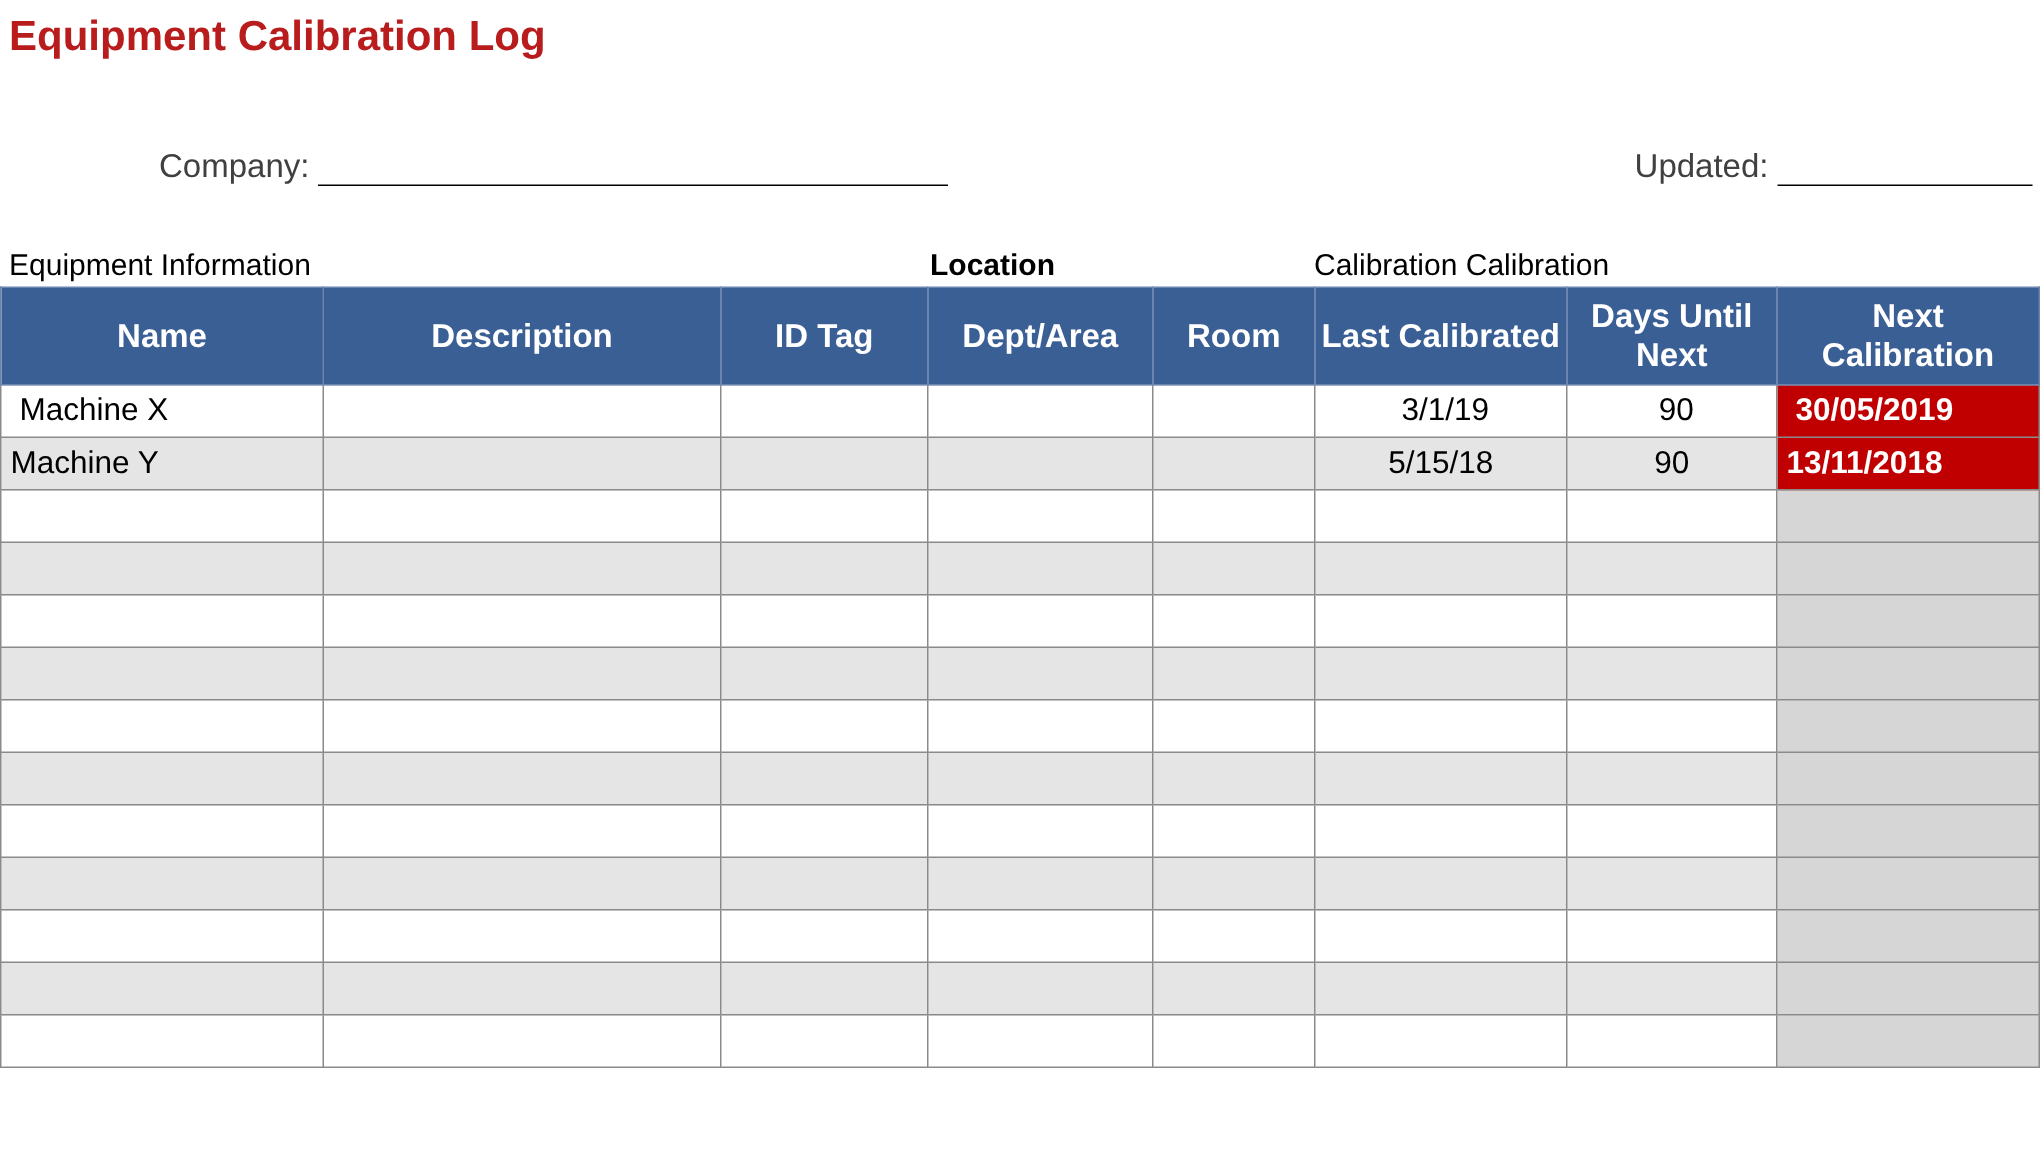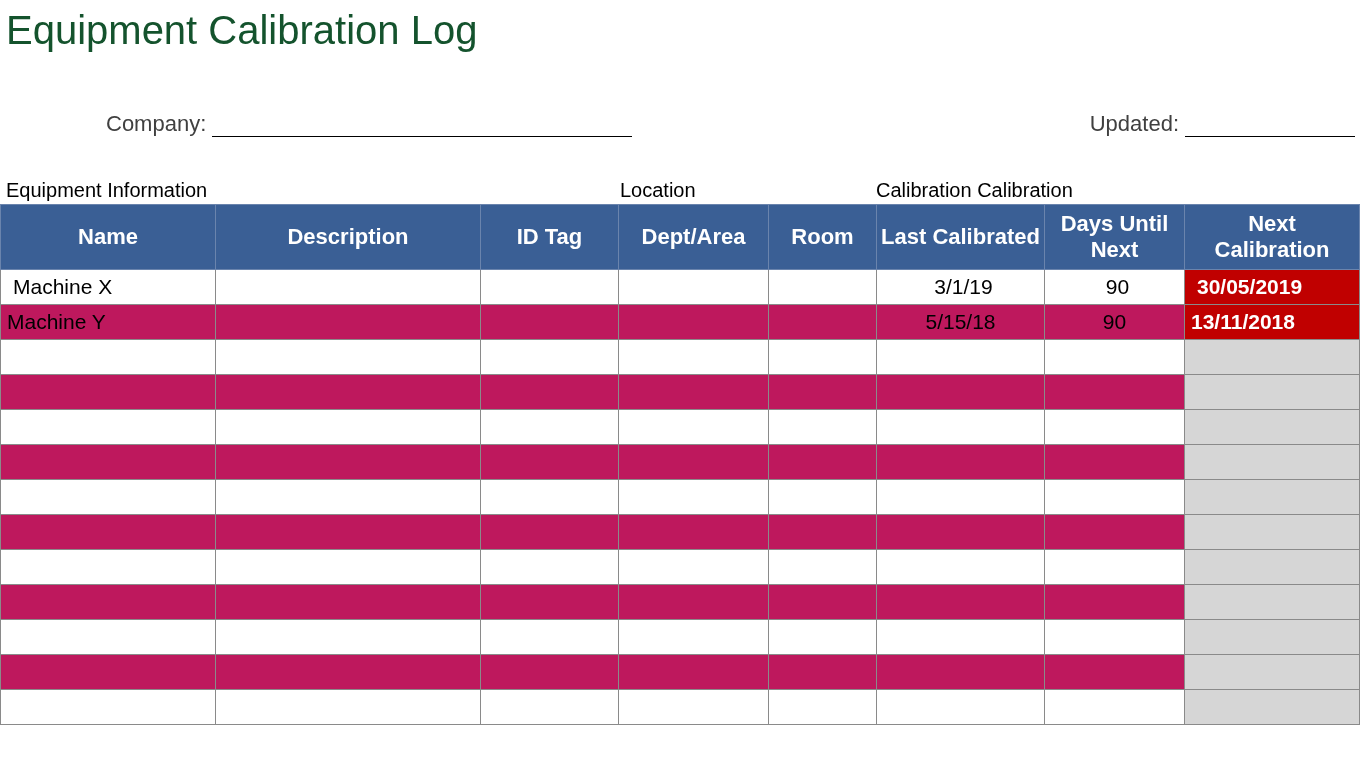--- a/index.html
+++ b/index.html
@@ -4,23 +4,23 @@
   <style>
     * { box-sizing: border-box; margin: 0; padding: 0; }
     body {
       font-family: Arial, sans-serif;
       background: #fff;
       width: 1361px;
       height: 766px;
       overflow: hidden;
     }
     .title {
-      font-size: 40px;
-      font-weight: normal;
-      color: #14532d;
+      font-size: 28px;
+      font-weight: bold;
+      color: #b91c1c;
       padding: 8px 6px 4px 6px;
     }
     .meta-row {
       display: flex;
       align-items: flex-end;
       padding: 54px 6px 6px 6px;
       font-size: 22px;
       color: #404040;
     }
     .meta-label {
@@ -36,21 +36,21 @@
     .spacer { flex: 1; }
     .updated-field { width: 170px; }
 
     .section-row {
       display: flex;
       font-size: 20px;
       color: #000;
       padding: 36px 0 2px 6px;
     }
     .sec-equip { width: 614px; }
-    .sec-loc   { width: 256px; }
+    .sec-loc   { width: 256px; font-weight: bold; }
     .sec-cal   { flex: 1; }
 
     table {
       border-collapse: collapse;
       width: 1359px;
       table-layout: fixed;
     }
     thead th {
       background: #3a5f95;
       color: #fff;
@@ -62,21 +62,21 @@
       vertical-align: middle;
       height: 64px;
     }
     tbody td {
       border: 1px solid #8a8a8a;
       height: 35px;
       font-size: 21px;
       padding: 2px 6px;
       vertical-align: middle;
     }
-    tbody tr.band-blue td { background: #be185d; }
+    tbody tr.band-blue td { background: #e5e5e5; }
     tbody tr.band-white td { background: #fff; padding-left: 12px; }
     td.name { text-align: left; }
     td.center { text-align: center; }
     td.next-empty { background: #d6d6d6 !important; }
     td.next-alert {
       background: #c00000 !important;
       color: #fff;
       font-weight: bold;
       text-align: left;
     }

